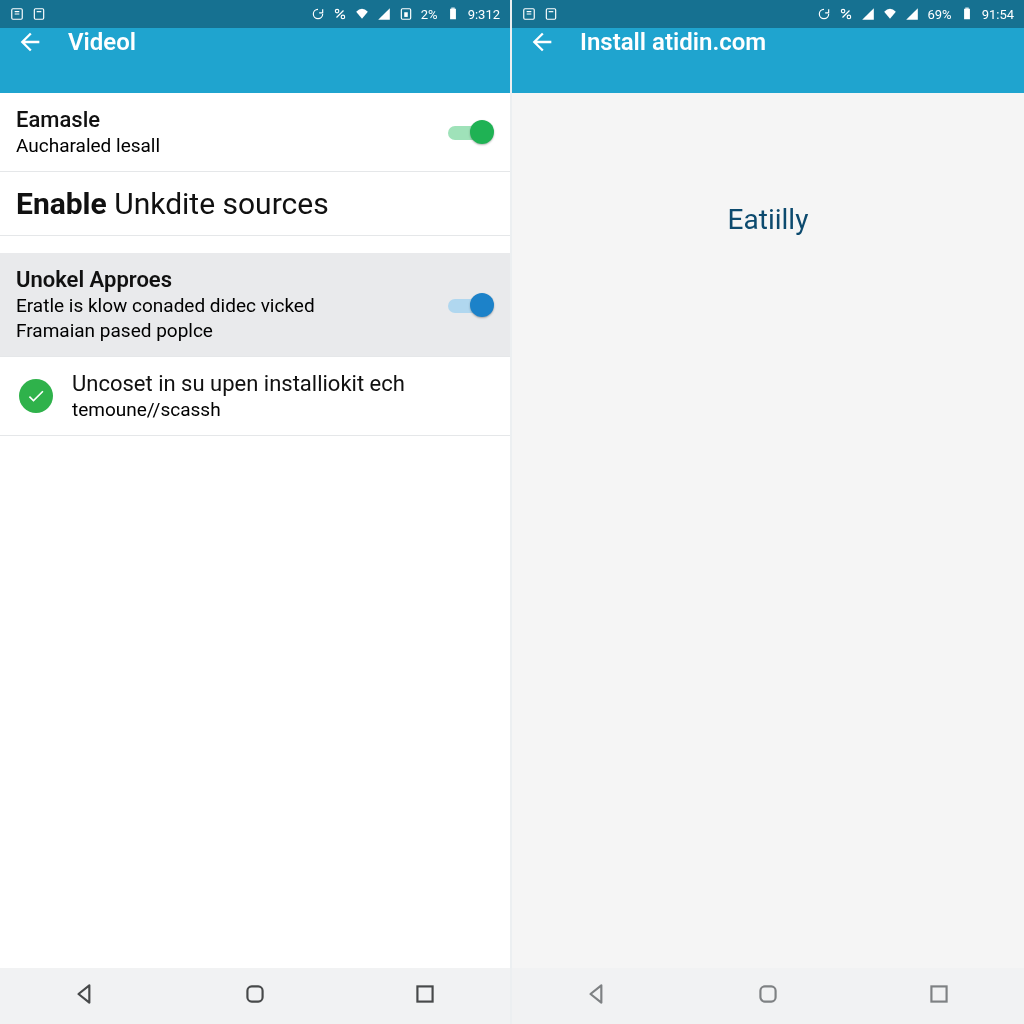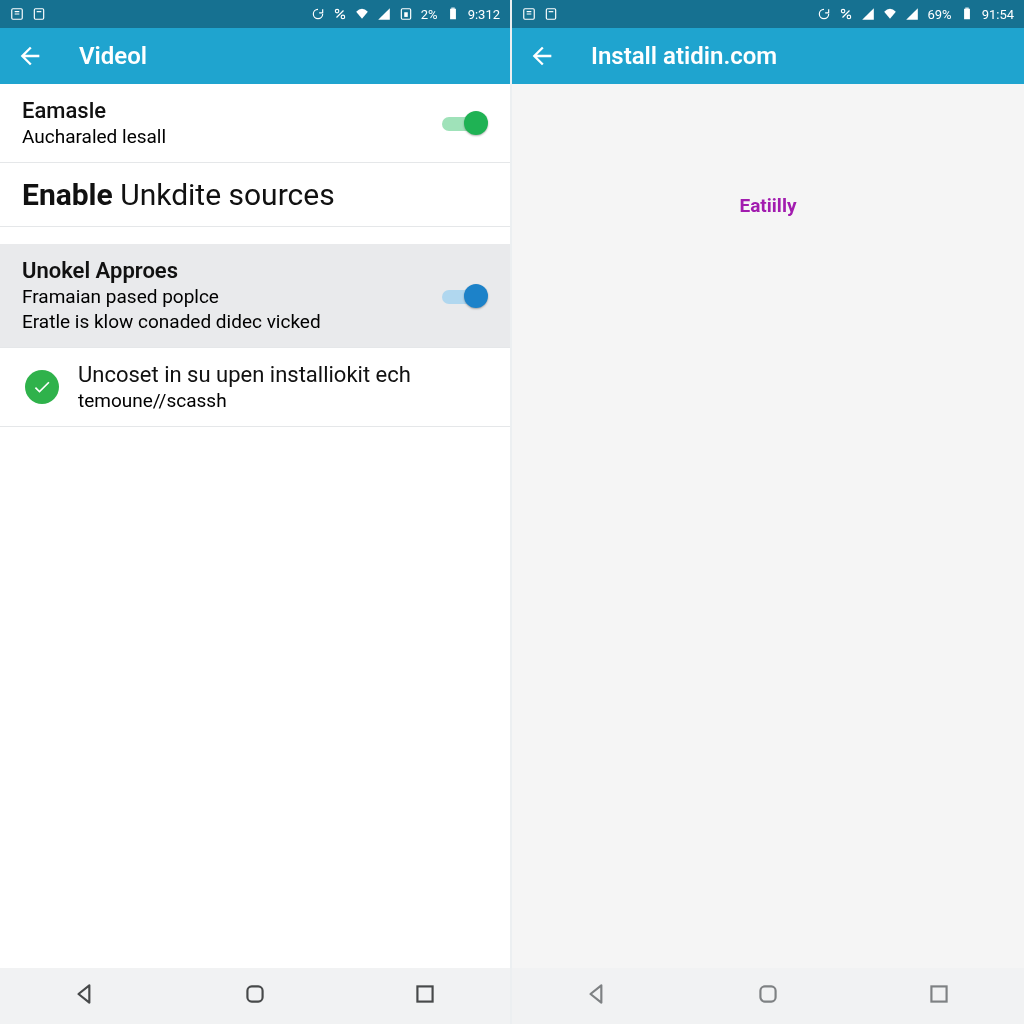--- a/index.html
+++ b/index.html
@@ -10,28 +10,28 @@
 
   
   .status { height: 28px; background: #167191; color: #fff; display: flex; align-items: center; padding: 0 10px; font-size: 13px; font-weight: 400; }
   .status .left-icons { display: flex; gap: 8px; align-items: center; }
   .status .spacer { flex: 1; }
   .status .right-icons { display: flex; gap: 8px; align-items: center; }
   .status svg, .status .glyph { width: 14px; height: 14px; fill: #fff; display: inline-block; }
   .status .txt { font-size: 13px; }
 
   
-  .appbar { height: 56px; background: #1fa4cf; color: #fff; display: flex; align-items: center; padding: 0 16px; gap: 35px; }
+  .appbar { height: 65px; background: #1fa4cf; color: #fff; display: flex; align-items: flex-start; padding: 0 16px; gap: 24px; }
   .appbar .back { width: 28px; height: 28px; }
   .appbar .back svg { width: 28px; height: 28px; fill: #fff; }
   .appbar .title { font-size: 24px; font-weight: 600; }
 
   
   .content { flex: 1; background: #fff; overflow: hidden; }
-  .row { padding: 14px 22px; border-bottom: 1px solid #e5e7e9; display: flex; align-items: center; }
+  .row { padding: 14px 16px; border-bottom: 1px solid #e5e7e9; display: flex; align-items: center; }
   .row .texts { flex: 1; }
   .row .primary { font-size: 22px; color: #111; font-weight: 500; }
   .row .secondary { font-size: 19px; color: #000000; margin-top: 2px; }
   .row.single .primary { font-size: 30px; font-weight: 500; }
   .row .leading { width: 40px; height: 40px; margin-right: 16px; display: flex; align-items: center; justify-content: center; }
   .row.selected { background: #e9eaec; margin-top: 17px; }
 
   
   .toggle { position: relative; width: 46px; height: 28px; }
   .toggle .track { position: absolute; top: 8px; left: 0; width: 40px; height: 14px; border-radius: 8px; }
@@ -40,21 +40,21 @@
   .toggle.green .thumb { background: #1fb254; right: 0; }
   .toggle.blue .track  { background: #b0d7ef; }
   .toggle.blue .thumb  { background: #1c82c9; right: 0; }
 
   
   .checkcircle { width: 34px; height: 34px; border-radius: 50%; background: #2fb24b; display: flex; align-items: center; justify-content: center; }
   .checkcircle svg { width: 20px; height: 20px; fill: #fff; }
 
   
   .content2 { flex: 1; background: #f5f5f5; display: flex; flex-direction: column; align-items: center; padding-top: 110px; }
-  .content2 .big { font-size: 19px; color: #a21caf; font-weight: 700; }
+  .content2 .big { font-size: 28px; color: #0c4a6e; font-weight: 400; }
   .content2 .sub { font-size: 20px; color: #1fa4cf; margin-top: 28px; text-align: center; }
 
   
   .navbar { height: 56px; background: #f1f2f3; display: flex; align-items: center; justify-content: space-around; }
   .navbar svg { width: 26px; height: 26px; fill: none; stroke: #47494a; stroke-width: 2; }
   .phone:last-child .navbar svg { stroke: #7e8183; }
 </style>
 </head>
 <body>
 
@@ -128,22 +128,22 @@
         <div class="texts">
           <div class="primary">
             <span style="font-weight:700">Enable</span><span style="font-weight:400"> Unkdite sources</span>
           </div>
         </div>
       </div>
 
       <div class="row selected">
         <div class="texts">
           <div class="primary" style="font-weight:600">Unokel Approes</div>
+          <div class="secondary">Eratle is klow conaded didec vicked</div>
           <div class="secondary">Framaian pased poplce</div>
-          <div class="secondary">Eratle is klow conaded didec vicked</div>
         </div>
         <div class="toggle blue">
           <div class="track"></div>
             <div class="thumb"></div>
         </div>
       </div>
 
       <div class="row">
         <div class="leading">
           <div class="checkcircle">

